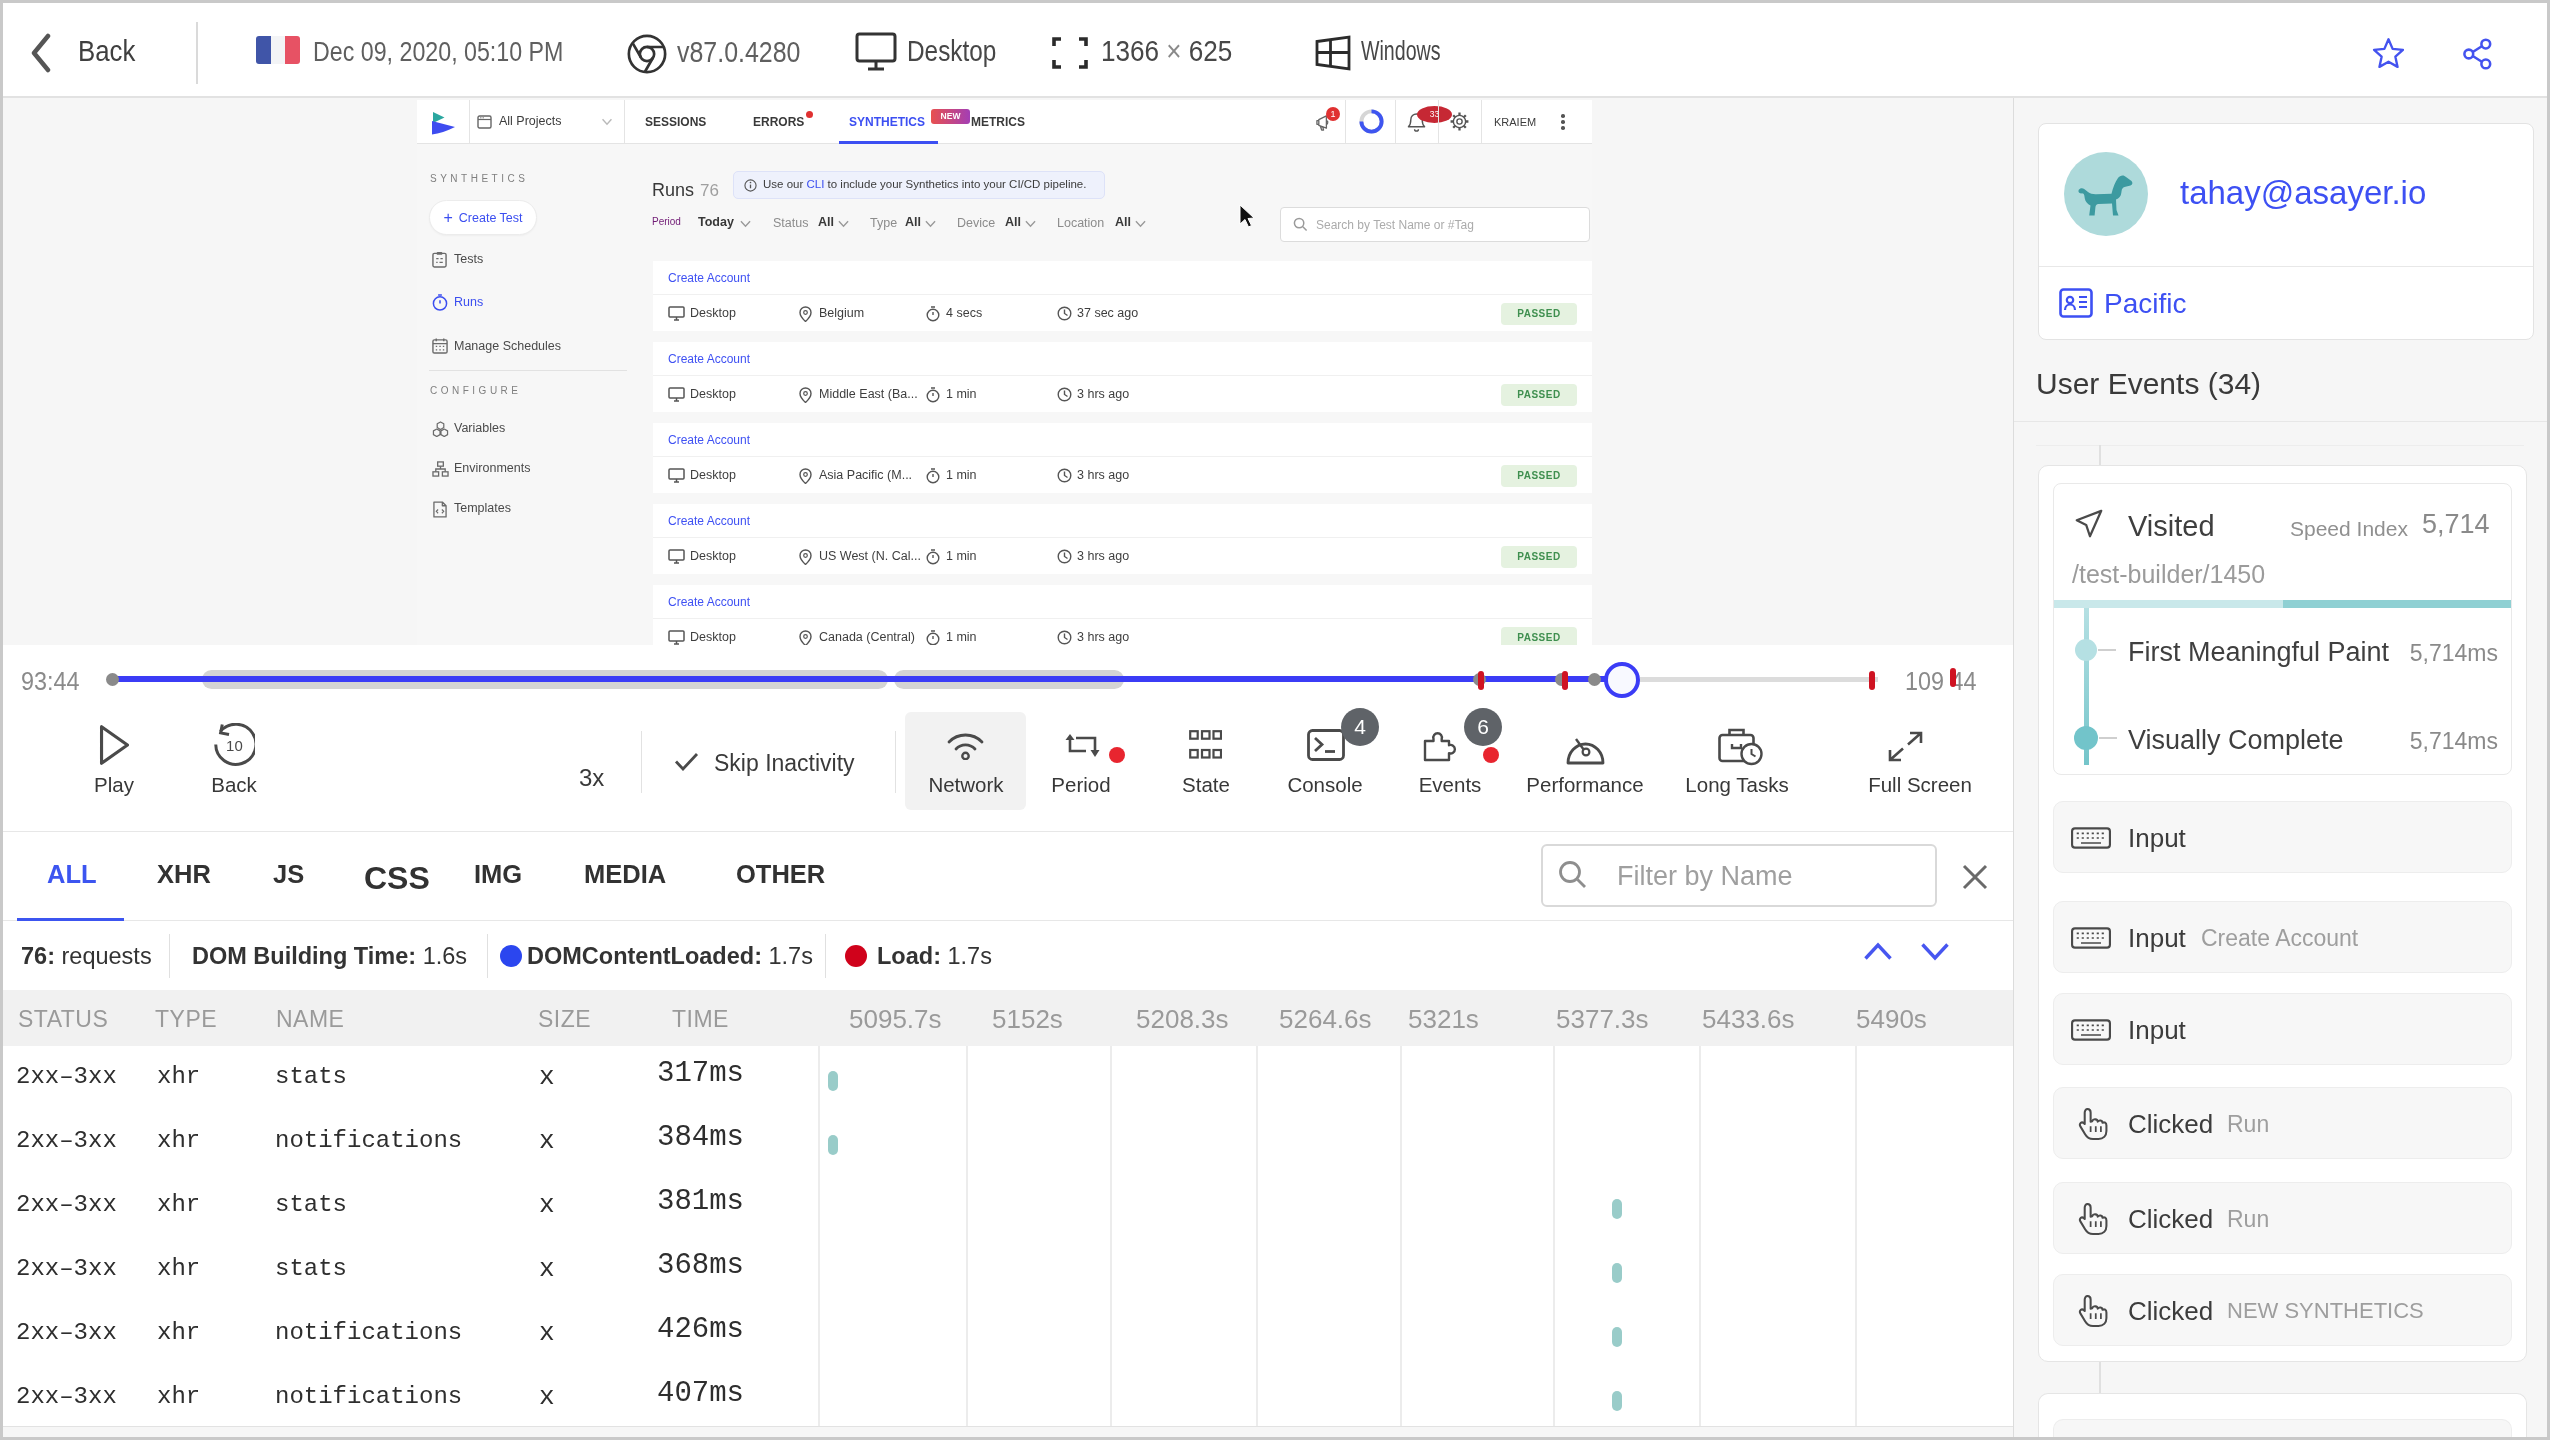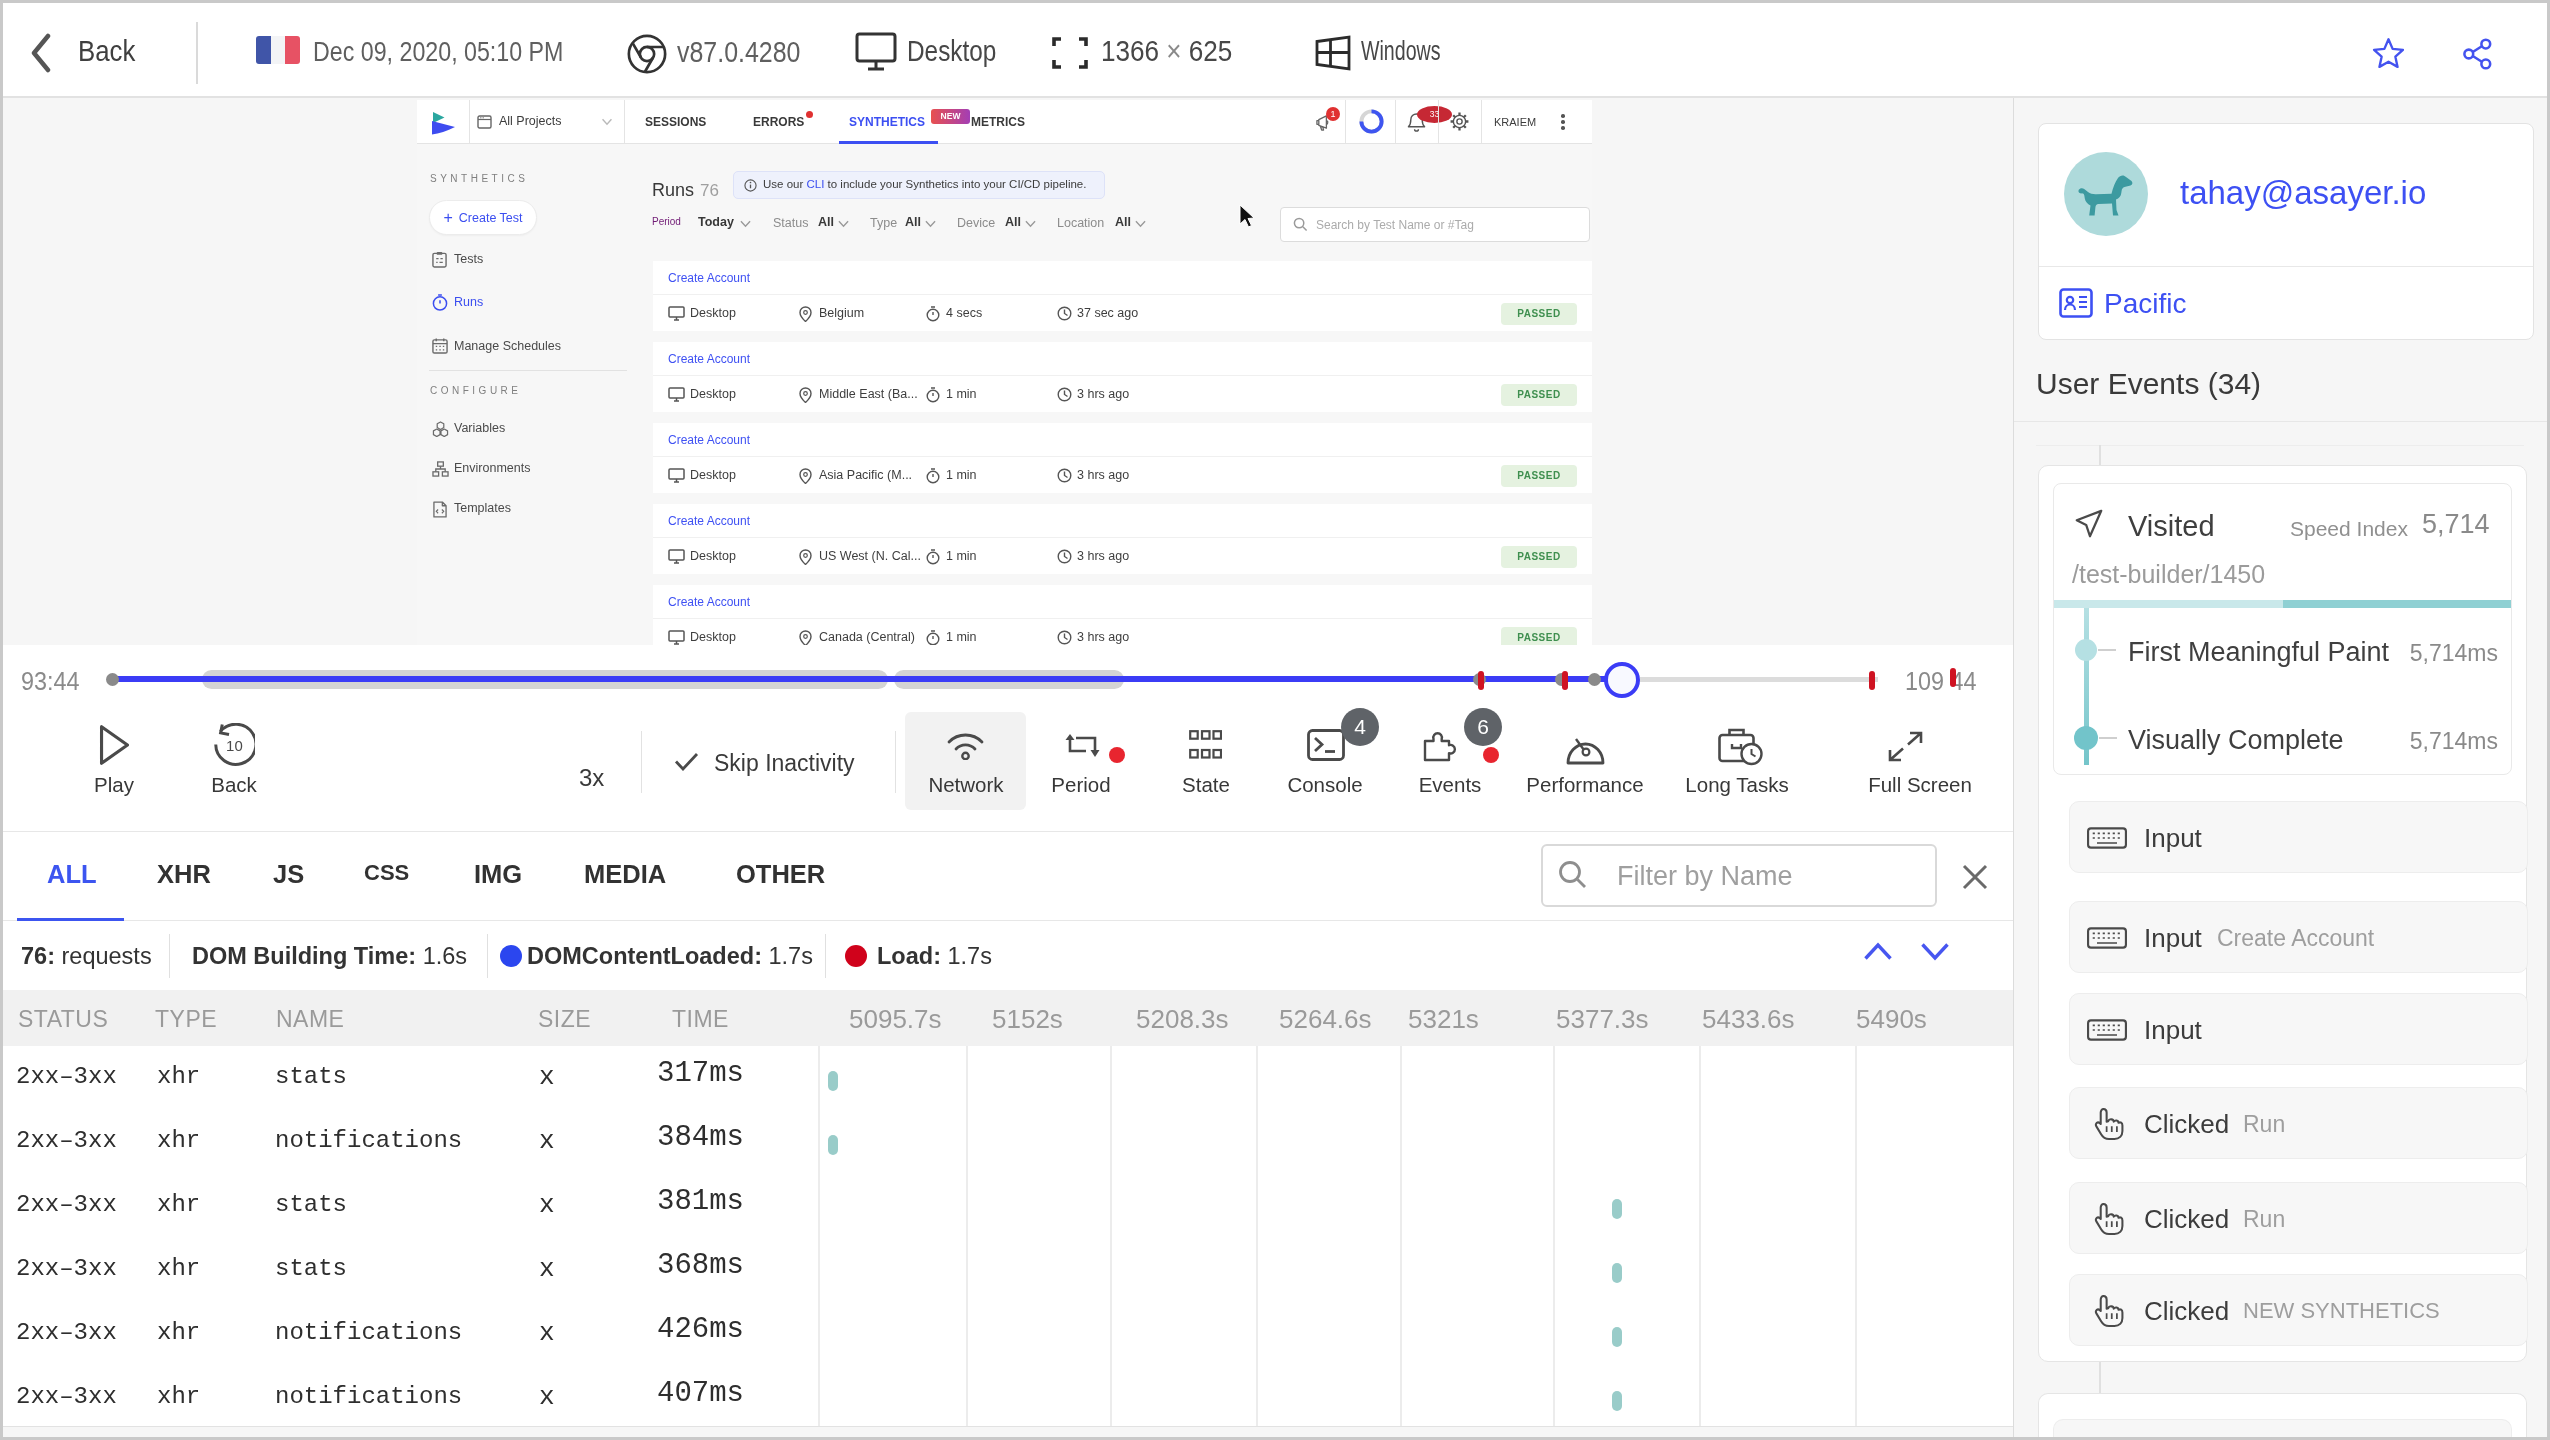--- a/index.html
+++ b/index.html
@@ -14,21 +14,21 @@
   .runGroup { position:absolute; left:236px; width:939px; height:70px; background:#fff; }
   .rTitle { position:absolute; left:15px; top:10px; font-size:12px; color:#3f51f3; font-weight:500; }
   .rRow { position:absolute; left:0; top:33px; width:100%; height:37px; border-top:1px solid #f0f0f0; }
   .rI { position:absolute; top:11px; }
   .rT { position:absolute; top:11px; font-size:12.5px; color:#3e3e3e; }
   .rP { position:absolute; left:848px; top:8px; width:76px; height:22px; background:#e5f2e0; border-radius:4px; color:#3f8f4f; font-size:10px; font-weight:bold; text-align:center; line-height:22px; letter-spacing:.5px; }
   .trow { position:absolute; left:3px; width:2010px; height:64px; font-family:"Liberation Mono",monospace; font-size:24px; color:#2e2e2e; }
   .trow span { position:absolute; top:14px; }
   .trow .tm { font-size:29px; top:8px; }
   .gline { position:absolute; top:1046px; width:2px; height:380px; background:#ececec; }
-  .ebox { position:absolute; left:2053px; width:459px; height:72px; background:#f7f7f7; border:1px solid #ededed; border-radius:10px;margin-left:16px; }
+  .ebox { position:absolute; left:2053px; width:459px; height:72px; background:#f7f7f7; border:1px solid #ededed; border-radius:10px; }
   .etext { position:absolute; left:74px; top:21px; font-size:26px; color:#3c3c3c; }
   .esub { position:absolute; top:23px; font-size:23px; color:#9e9e9e; white-space:nowrap; }
   .clabel { position:absolute; top:773px; width:200px; text-align:center; font-size:20.5px; color:#383838; }
   .ctrl-sep { position:absolute; top:731px; width:1px; height:62px; background:#e2e2e2; }
 </style>
 </head>
 <body>
 
 <div class="a" id="topbar" style="left:3px; top:3px; width:2544px; height:95px; background:#ffffff; border-bottom:2px solid #e2e2e2;">
   <svg class="a" style="left:27px; top:30px;" width="21" height="40" viewBox="0 0 21 40">
@@ -439,21 +439,21 @@
     <path d="M22 2 L33 2 L33 12 M33 2 L20 13.5 M13 29 L2 29 L2 19 M2 29 L15 17.5" fill="none" stroke="#4a4a4a" stroke-width="2.6"></path>
   </svg>
   <div class="clabel" style="left:1820px;">Full Screen</div>
 </div>
 
 <div class="a" style="left:3px; top:831px; width:2010px; height:90px; border-top:1px solid #e7e7e7; border-bottom:1px solid #e7e7e7; background:#fff;"></div>
 <div class="a" style="left:47px; top:860px; font-size:25.5px; font-weight:bold; color:#3c55f0;">ALL</div>
 <div class="a" style="left:17px; top:918px; width:107px; height:5px; background:#3c55f0;"></div>
 <div class="a" style="left:157px; top:860px; font-size:25.5px; font-weight:bold; color:#323232;">XHR</div>
 <div class="a" style="left:273px; top:860px; font-size:25.5px; font-weight:bold; color:#323232;">JS</div>
-<div class="a" style="left:364px; top:860px; font-size:22px; font-weight:bold; color:#323232;">CSS</div>
+<div class="a" style="left:364px; top:860px; font-size:32px; font-weight:bold; color:#323232;">CSS</div>
 <div class="a" style="left:474px; top:860px; font-size:25.5px; font-weight:bold; color:#323232;">IMG</div>
 <div class="a" style="left:584px; top:860px; font-size:25.5px; font-weight:bold; color:#323232;">MEDIA</div>
 <div class="a" style="left:736px; top:860px; font-size:25.5px; font-weight:bold; color:#323232;">OTHER</div>
 <div class="a" style="left:1541px; top:844px; width:396px; height:63px; border:2px solid #d9d9d9; border-radius:6px; background:#fff;"></div>
 <svg class="a" style="left:1557px; top:860px;" width="36" height="30" viewBox="0 0 36 30">
     <circle cx="13" cy="12" r="9.5" fill="none" stroke="#8e8e8e" stroke-width="2.8"></circle>
     <path d="M20.5 19.5 L28 27" stroke="#8e8e8e" stroke-width="2.8"></path>
   </svg>
 <div class="a" style="left:1617px; top:861px; font-size:27px; color:#9f9f9f;">Filter by Name</div>
 <svg class="a" style="left:1961px; top:863px;" width="28" height="28" viewBox="0 0 28 28">

